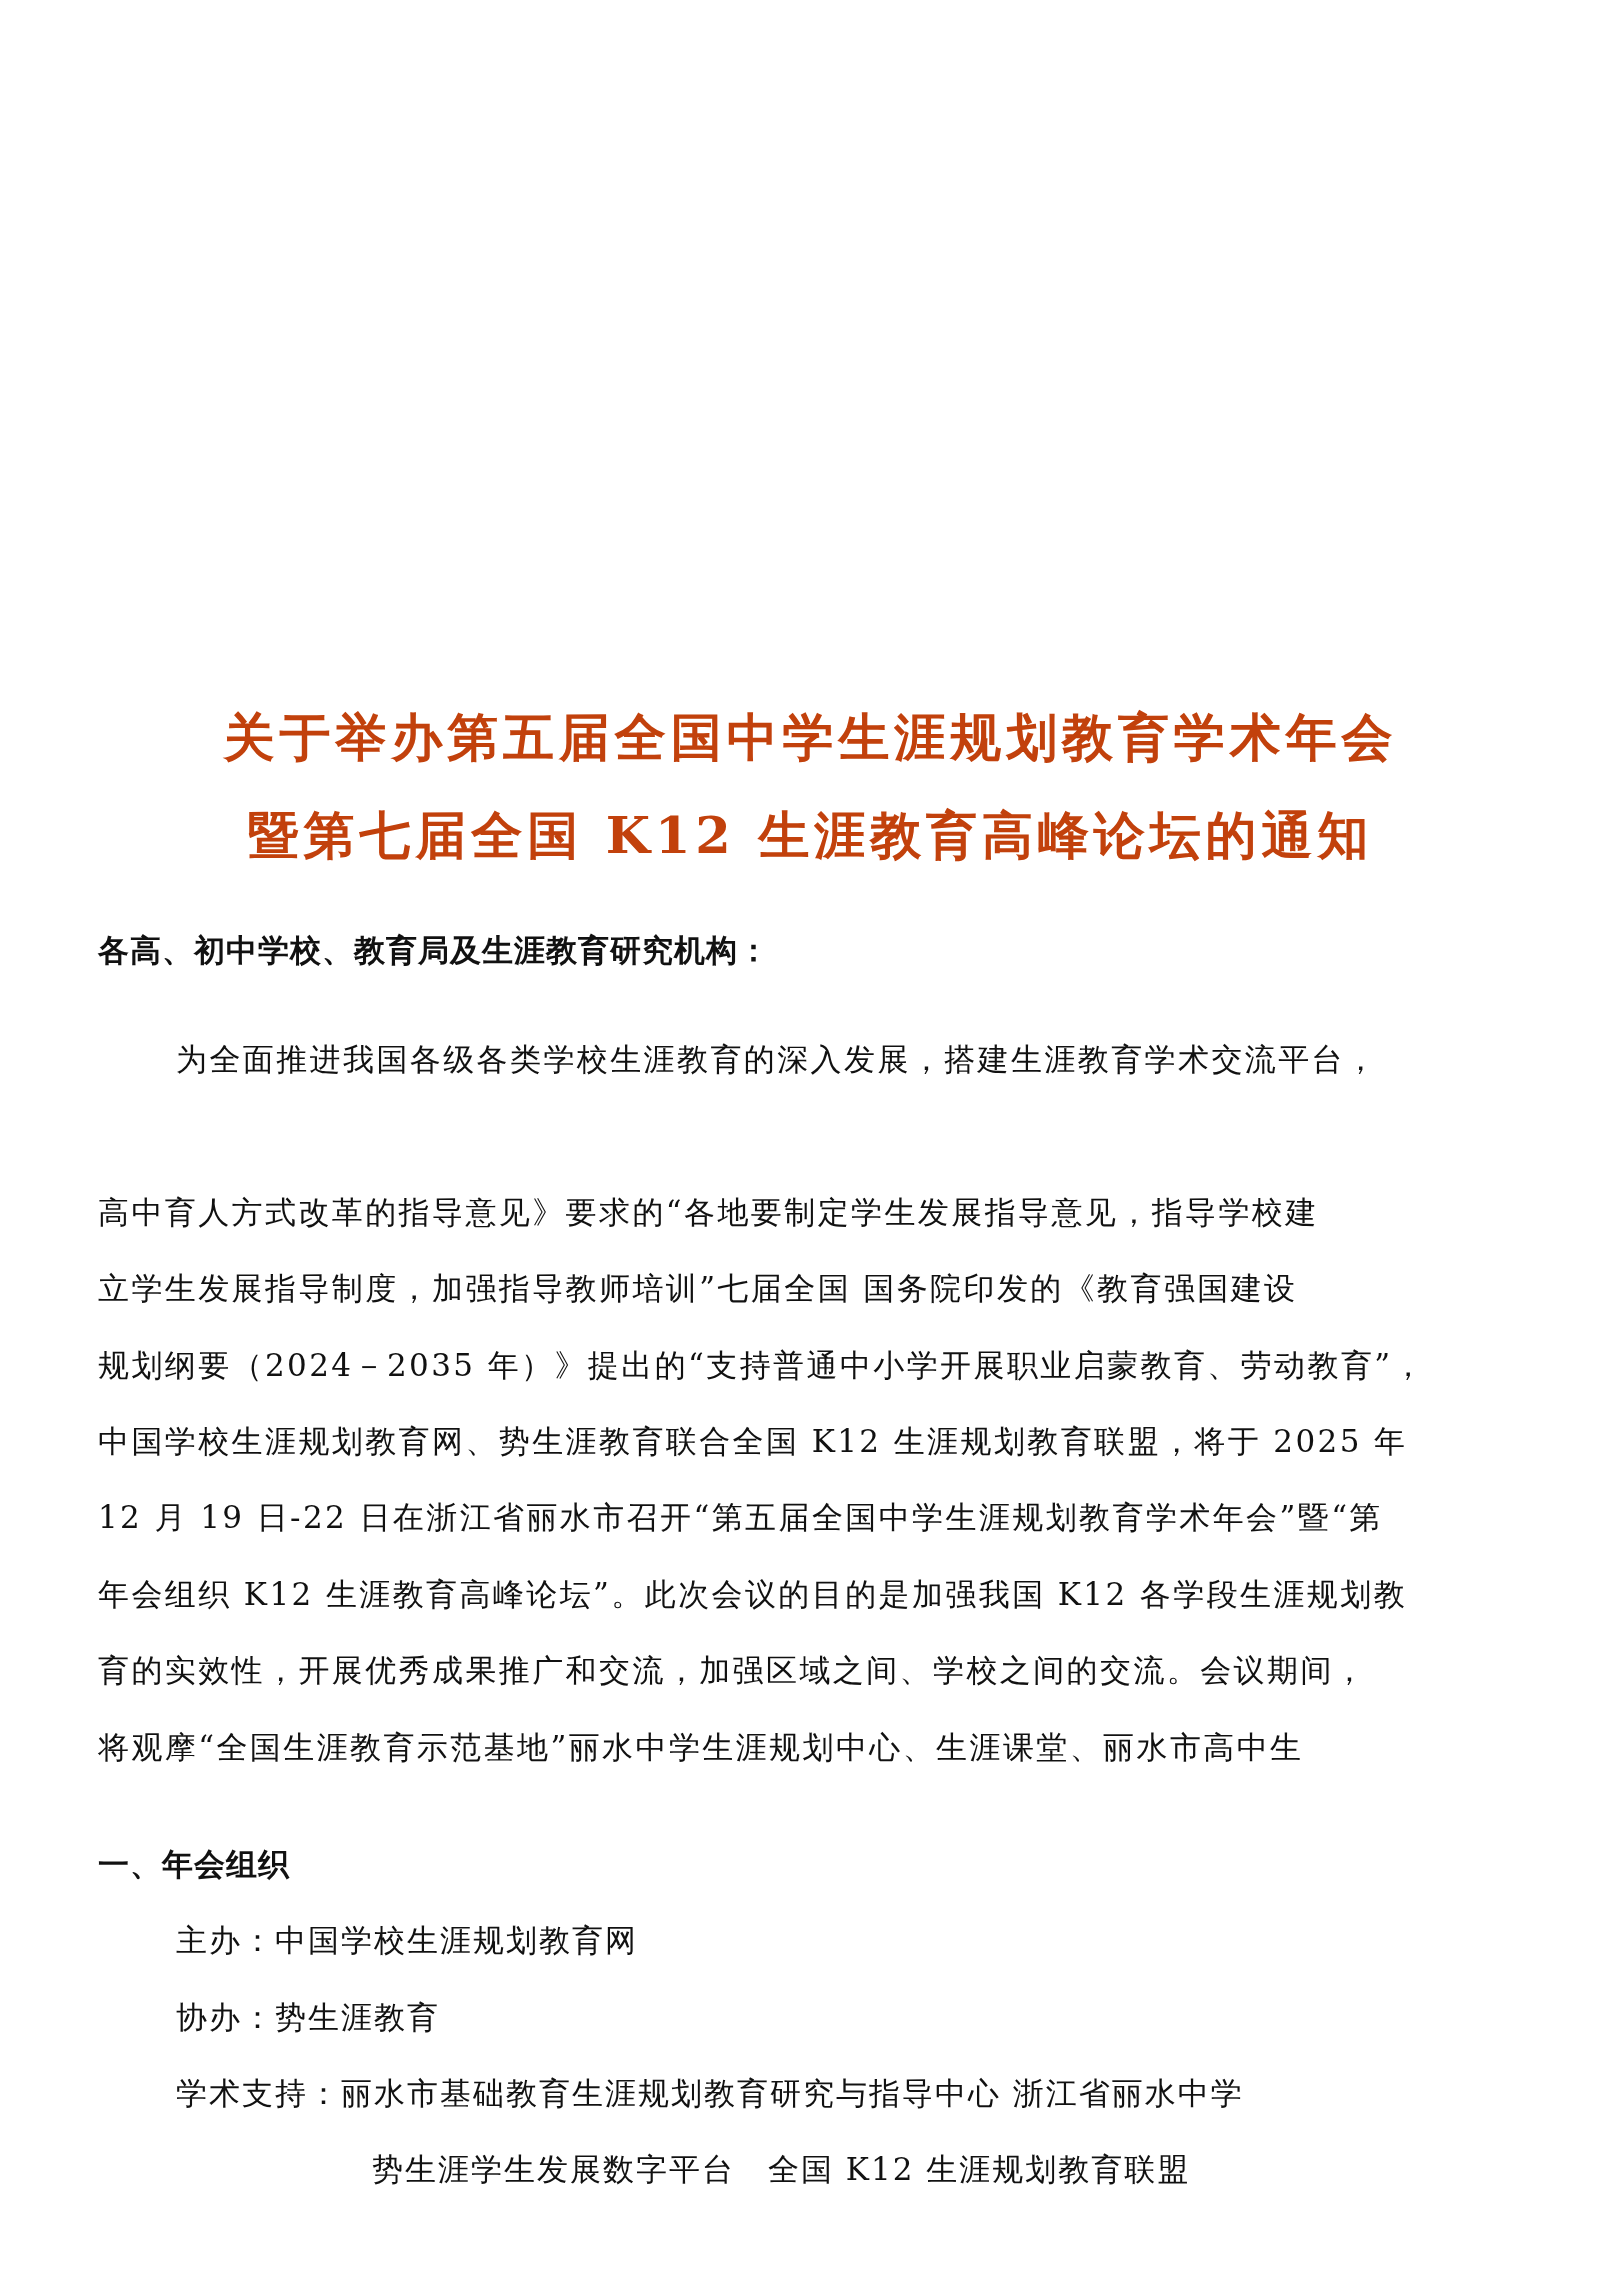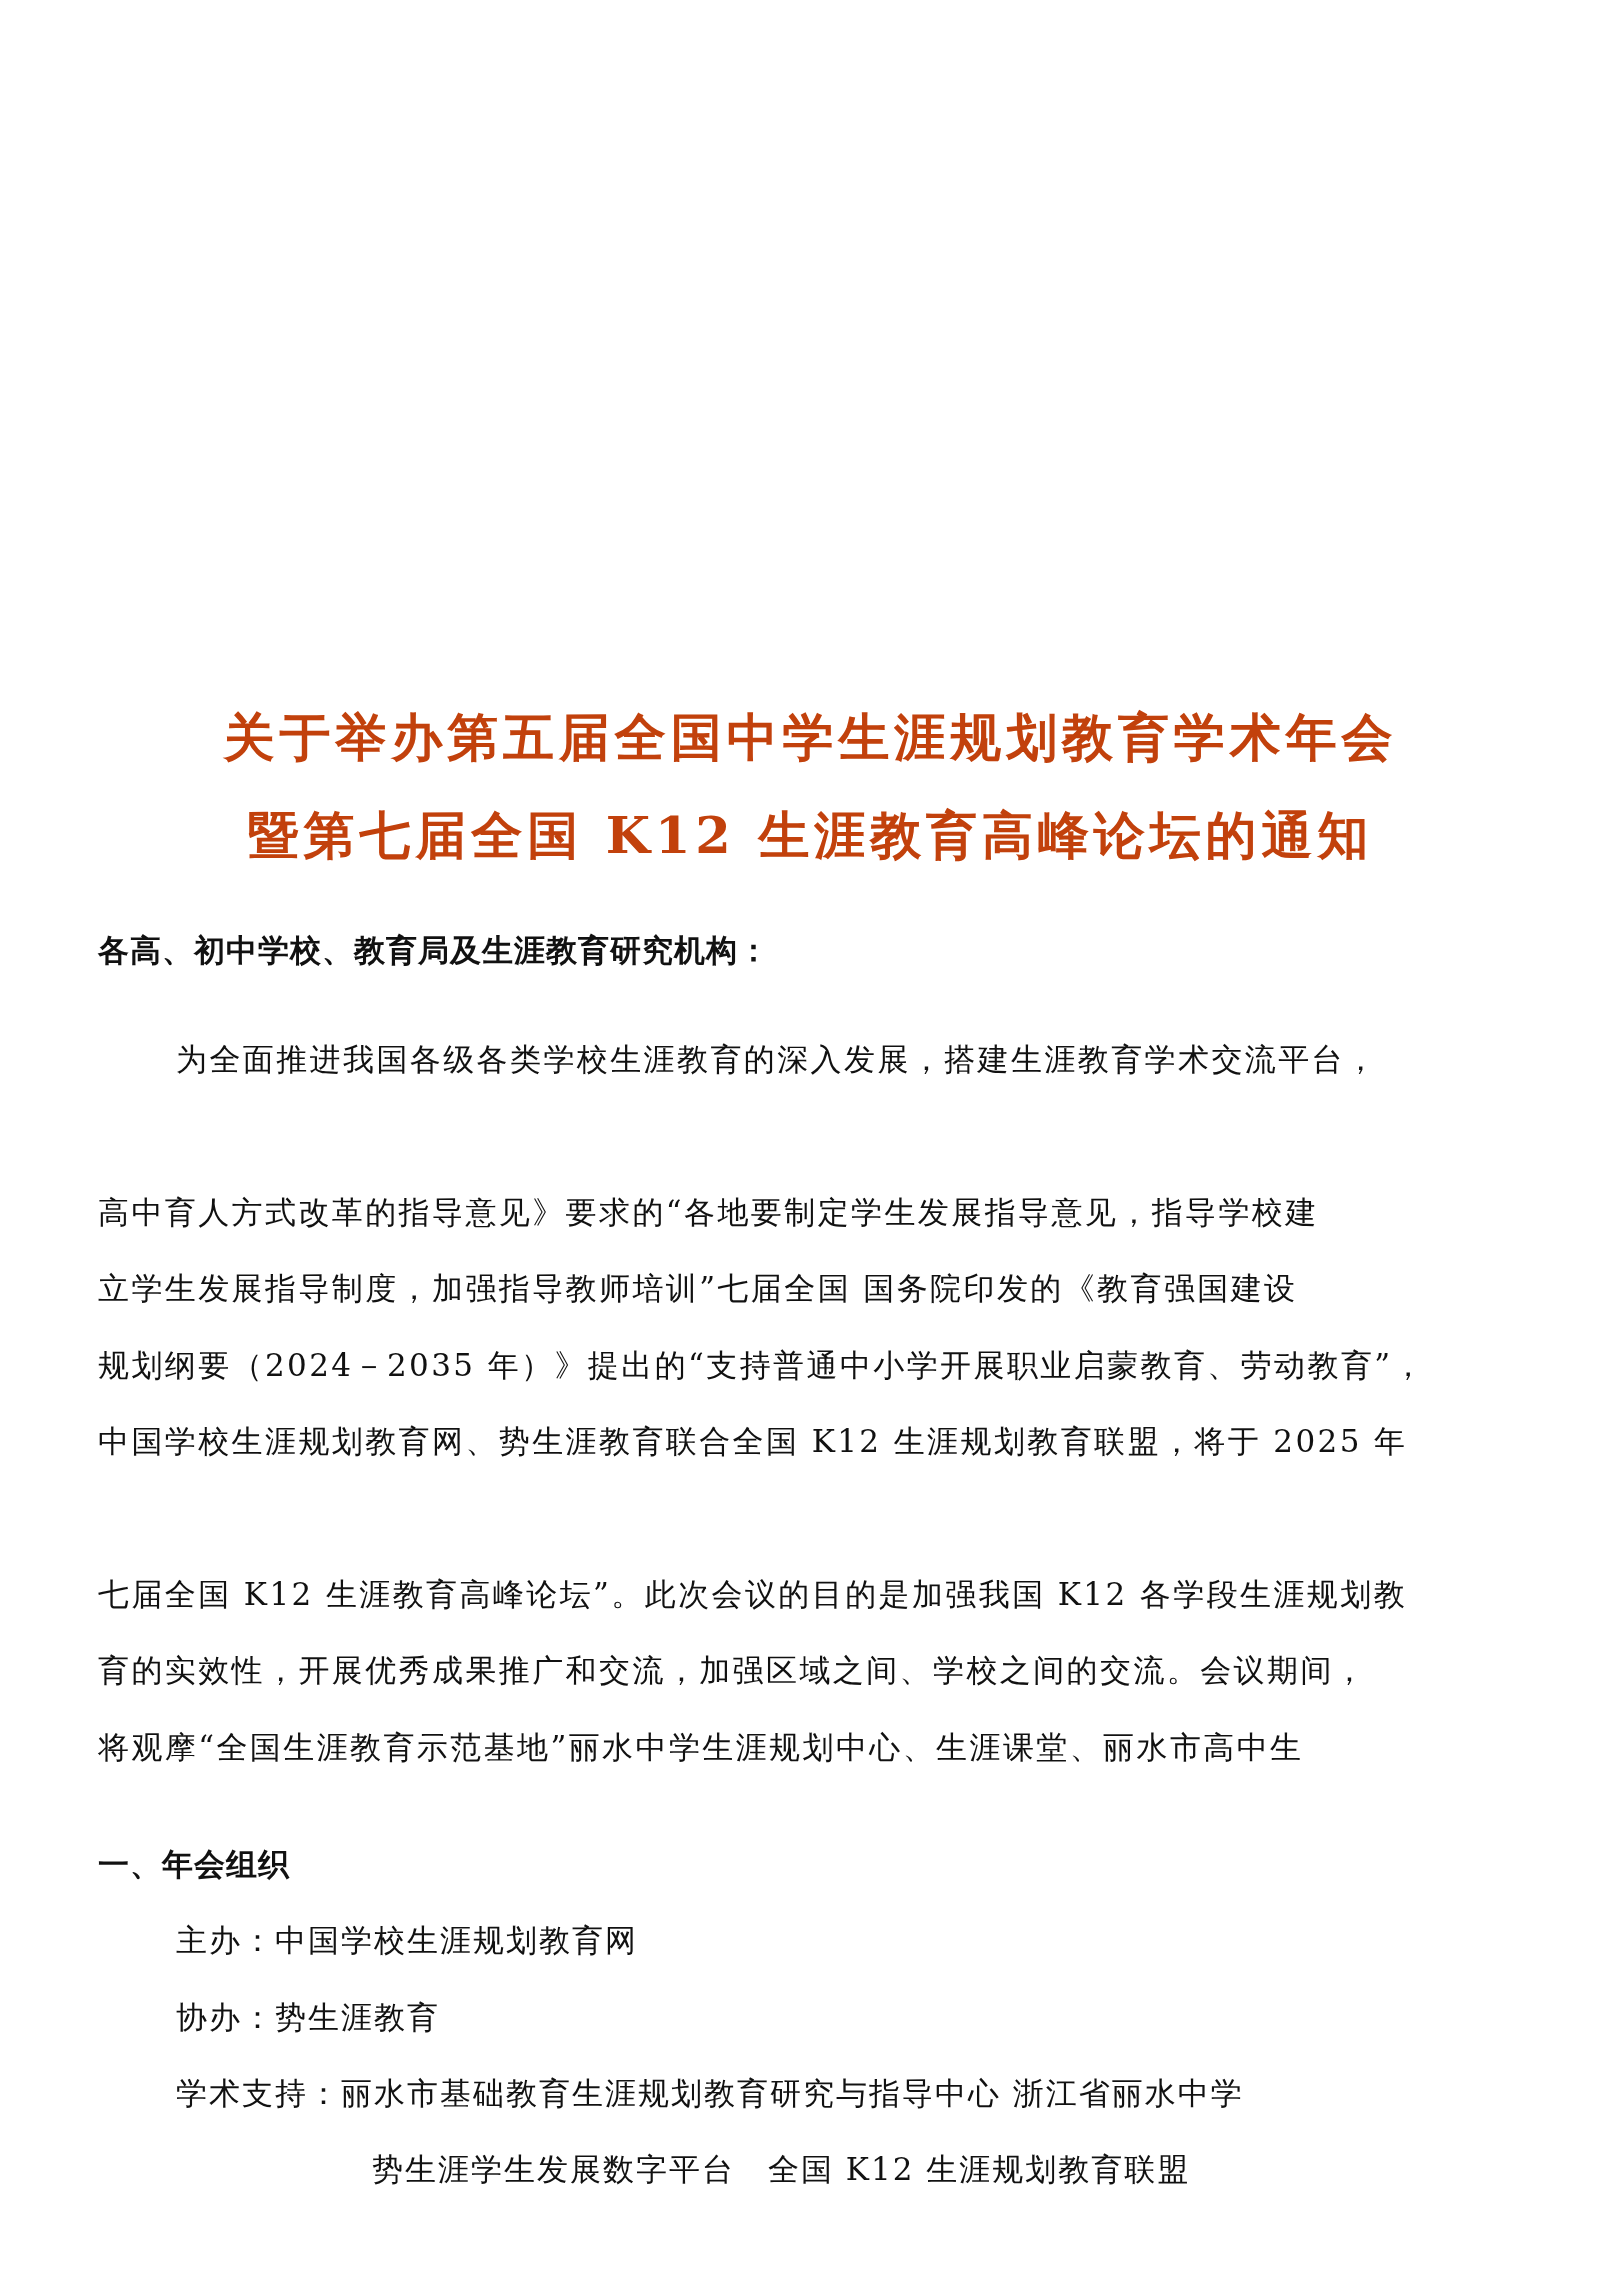--- a/index.html
+++ b/index.html
@@ -28,21 +28,22 @@
   <div class="title l1">关于举办第五届全国中学生涯规划教育学术年会</div>
   <div class="title l2">暨第七届全国 K12 生涯教育高峰论坛的通知</div>
 
   <div class="salutation">各高、初中学校、教育局及生涯教育研究机构：</div>
 
   <div class="body-line indent" style="top:1002px">为全面推进我国各级各类学校生涯教育的深入发展，搭建生涯教育学术交流平台，</div>
   <div class="body-line" style="top:1155px">高中育人方式改革的指导意见》要求的“各地要制定学生发展指导意见，指导学校建</div>
   <div class="body-line" style="top:1231px">立学生发展指导制度，加强指导教师培训”七届全国 国务院印发的《教育强国建设</div>
   <div class="body-line" style="top:1308px">规划纲要（2024－2035 年）》提出的“支持普通中小学开展职业启蒙教育、劳动教育”，</div>
   <div class="body-line" style="top:1384px">中国学校生涯规划教育网、势生涯教育联合全国 K12 生涯规划教育联盟，将于 2025 年</div>
-  <div class="body-line" style="top:1537px">七届全国 K12 生涯教育高峰论坛”。此次会议的目的是加强我国 K12 各学段生涯规划教</div>
+  <div class="body-line" style="top:1460px">12 月 19 日-22 日在浙江省丽水市召开“第五届全国中学生涯规划教育学术年会”暨“第</div>
+  <div class="body-line" style="top:1537px">年会组织 K12 生涯教育高峰论坛”。此次会议的目的是加强我国 K12 各学段生涯规划教</div>
   <div class="body-line" style="top:1613px">育的实效性，开展优秀成果推广和交流，加强区域之间、学校之间的交流。会议期间，</div>
   <div class="body-line" style="top:1690px">将观摩“全国生涯教育示范基地”丽水中学生涯规划中心、生涯课堂、丽水市高中生</div>
 
   <div class="heading" style="top:1843px">一、年会组织</div>
   <div class="org-line" style="top:1919px">主办：中国学校生涯规划教育网</div>
   <div class="org-line" style="top:1996px">协办：势生涯教育</div>
   <div class="org-line" style="top:2072px">学术支持：丽水市基础教育生涯规划教育研究与指导中心 浙江省丽水中学</div>
   <div class="org-line cont" style="top:2148px">势生涯学生发展数字平台　全国 K12 生涯规划教育联盟</div>
 </div>
 

